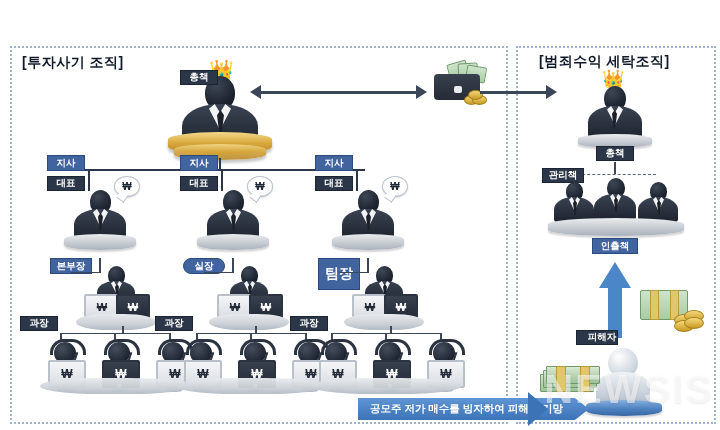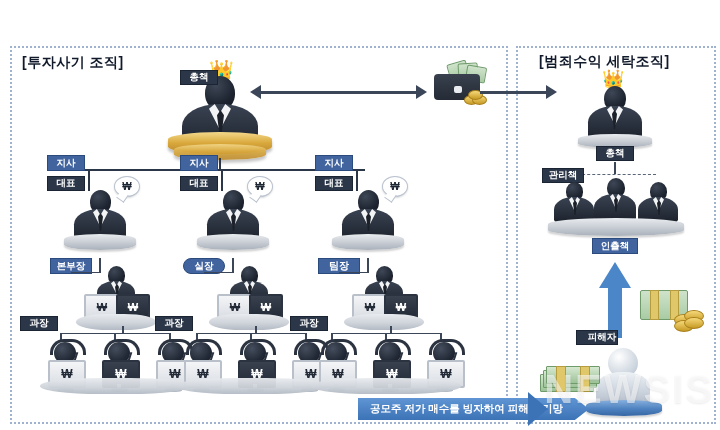--- a/index.html
+++ b/index.html
@@ -373,21 +373,21 @@
       <div class="person" style="left:0;top:0;width:56px;height:50px;">
         <div class="p-head" style="left:18px;top:0;width:21px;height:24px;"></div>
         <div class="p-body" style="left:2px;top:19px;width:52px;height:32px;"></div>
         <div class="p-shirt" style="left:21px;top:19px;width:15px;height:18px;"></div>
         <div class="p-tie" style="left:26px;top:23px;width:5px;height:18px;"></div>
       </div>
       <div class="podium" style="left:-8px;top:44px;width:72px;height:16px;"></div>
     </div>
     <div class="ln ln-v ln-thin" style="left:367px;top:258px;height:14px;"></div>
 
-    <div class="lbl lbl-blue" style="left:318px;top:258px;width:42px;height:16px;font-size:10px;">팀장</div>
+    <div class="lbl lbl-blue" style="left:318px;top:258px;width:42px;height:32px;font-size:14px;">팀장</div>
     <div class="ln ln-h ln-thin" style="left:339px;top:272px;width:30px;height:1px;"></div>
 
     <div class="fig" style="left:356px;top:266px;">
       <div class="person" style="left:8px;top:0;width:40px;height:36px;">
         <div class="p-head" style="left:12px;top:0;width:17px;height:19px;"></div>
         <div class="p-body" style="left:1px;top:15px;width:38px;height:24px;"></div>
         <div class="p-shirt" style="left:15px;top:15px;width:11px;height:13px;"></div>
         <div class="p-tie" style="left:19px;top:18px;width:4px;height:14px;"></div>
       </div>
       <div class="a-monitor a-mon-light" style="left:-4px;top:28px;width:32px;height:22px;font-size:11px;">₩</div>

